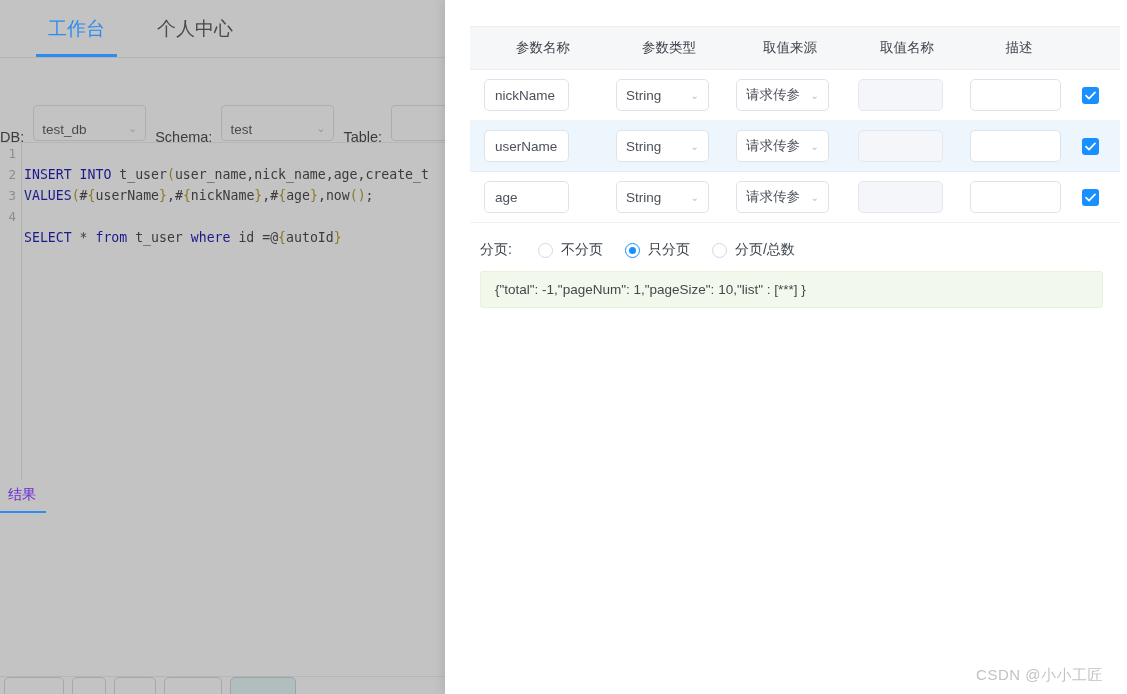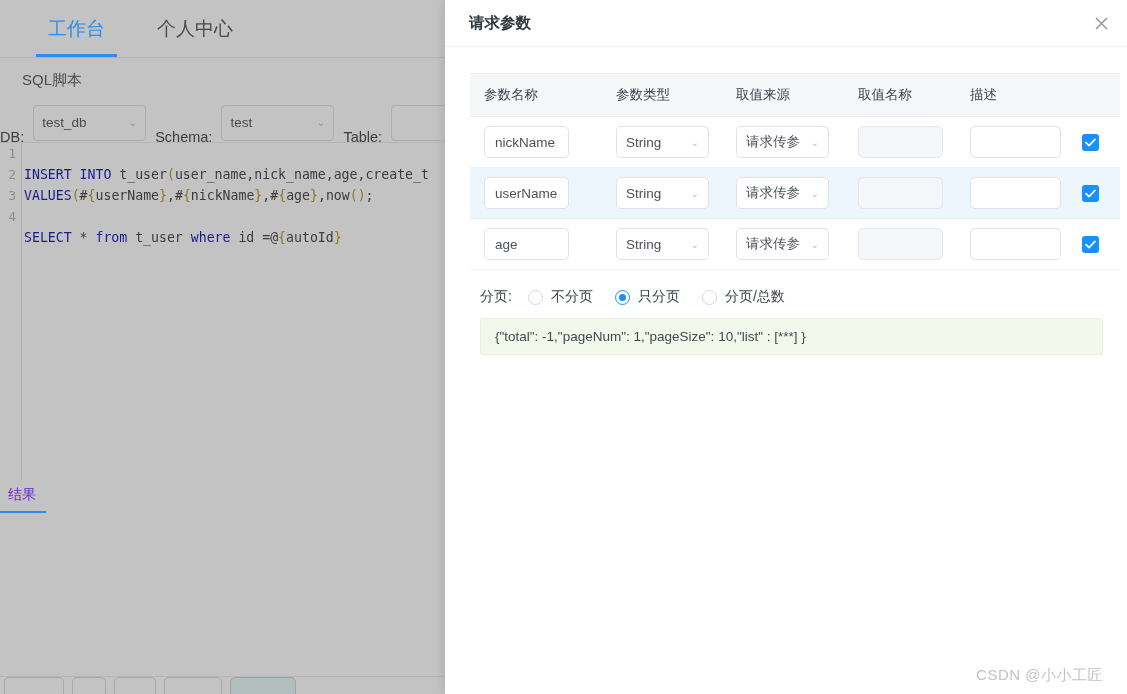--- a/index.html
+++ b/index.html
@@ -51,21 +51,21 @@
   .tabbar .tab .tclose { font-size: 14px; color: #8a8a8a; }
 
   .dbbar {
     position: absolute; top: 103px; left: 0; width: 1127px; height: 40px;
     display: flex; align-items: center; gap: 9px; padding-left: 0px;
     border-bottom: 1px solid #b6b6b6;
   }
   .dbbar .lbl { font-size: 14.5px; color: #3c3c3c; white-space: nowrap; margin-top: 28px; }
   .dbbar .sel {
     width: 113px; height: 36px; border: 1px solid #aeaeae; border-radius: 4px;
-    display: flex; align-items: center; justify-content: space-between;
+    display: flex; align-items: flex-start; justify-content: space-between;
     padding: 16px 8px; font-size: 13.5px; color: #4a4a4a; background: transparent;
   }
   .dbbar .sel .cv { font-size: 11px; color: #9a9a9a; }
 
   
   .editor {
     position: absolute; top: 143px; left: 0; width: 1127px; height: 337px;
     background: #c3c3c3;
   }
   .gutter {
@@ -121,21 +121,21 @@
   .modal-title { font-size: 15.5px; font-weight: bold; color: #31373d; }
   .modal-close {
     position: absolute; right: 14px; top: 11px;
     width: 24px; height: 24px; display: flex; align-items: center; justify-content: center;
     color: #8c9099; font-size: 17px; line-height: 1;
   }
   .modal-body { padding: 26px 24px 0 25px; }
 
   table.ptable { width: 100%; border-collapse: collapse; table-layout: fixed; }
   table.ptable thead th {
-    background: #f6f7f9; text-align: left; font-weight: normal;
+    background: #f6f7f9; text-align: center; font-weight: normal;
     font-size: 13.5px; color: #3d434b; padding: 12px 0 12px 14px;
     border-top: 1px solid #edeff2; border-bottom: 1px solid #edeff2;
   }
   table.ptable tbody td {
     padding: 9px 0 9px 14px; border-bottom: 1px solid #f0f2f5; vertical-align: middle;
   }
   table.ptable tbody tr.hl td { background: #eef6fd; border-bottom-color: #e3eefa; }
   .c1 { width: 132px; } .c2 { width: 120px; } .c3 { width: 122px; }
   .c4 { width: 112px; } .c5 { width: 112px; } .c6 { width: 52px; }
 
@@ -155,21 +155,21 @@
   .ck {
     width: 17px; height: 17px; border-radius: 3px; background: #1890ff;
     display: flex; align-items: center; justify-content: center;
   }
   .ck svg { display: block; }
 
   .pagerow {
     display: flex; align-items: center; gap: 0; padding: 18px 0 0 10px;
     font-size: 14px; color: #3d434b;
   }
-  .pagerow .plabel { margin-right: 16px; }
+  .pagerow .plabel { margin-right: 26px; }
   .radio { display: flex; align-items: center; gap: 8px; margin-right: 22px; }
   .radio .dot {
     width: 15px; height: 15px; border-radius: 50%;
     border: 1px solid #d3d8e0; background: #fff;
     display: flex; align-items: center; justify-content: center;
   }
   .radio .dot.on { border: 1px solid #1890ff; }
   .radio .dot.on::after {
     content: ""; width: 7px; height: 7px; border-radius: 50%; background: #1890ff;
   }
@@ -192,23 +192,20 @@
 <div id="root">
 
   <div class="app">
 
     <div class="topnav">
       <div class="navitem active">工作台</div>
       <div class="navitem">个人中心</div>
     </div>
 
     <div class="tabbar">
-      <div class="tab">
-        <span>SQL脚本</span>
-      </div>
     </div>
 
     <div class="dbbar">
       <span class="lbl">DB:</span>
       <div class="sel">
         <span>test_db</span>
         <span class="cv">⌄</span>
       </div>
       <span class="lbl">Schema:</span>
       <div class="sel">
@@ -242,28 +239,20 @@
       <div class="sbtn" style="width:60px"></div>
       <div class="sbtn" style="width:34px"></div>
       <div class="sbtn" style="width:42px"></div>
       <div class="sbtn" style="width:58px"></div>
       <div class="sbtn filled" style="width:66px"></div>
     </div>
   </div>
 
   <div class="modal">
 
-    <div class="modal-header">
-      <div class="modal-title">请求参数</div>
-      <div class="modal-close">
-        <svg width="13" height="13" viewBox="0 0 13 13" aria-hidden="true">
-          <path d="M1 1 L12 12 M12 1 L1 12" stroke="#8c9099" stroke-width="1.4" fill="none"></path>
-        </svg>
-      </div>
-    </div>
 
     <div class="modal-body">
 
       <table class="ptable">
         <colgroup>
           <col class="c1">
             <col class="c2">
             <col class="c3">
             <col class="c4">
             <col class="c5">

